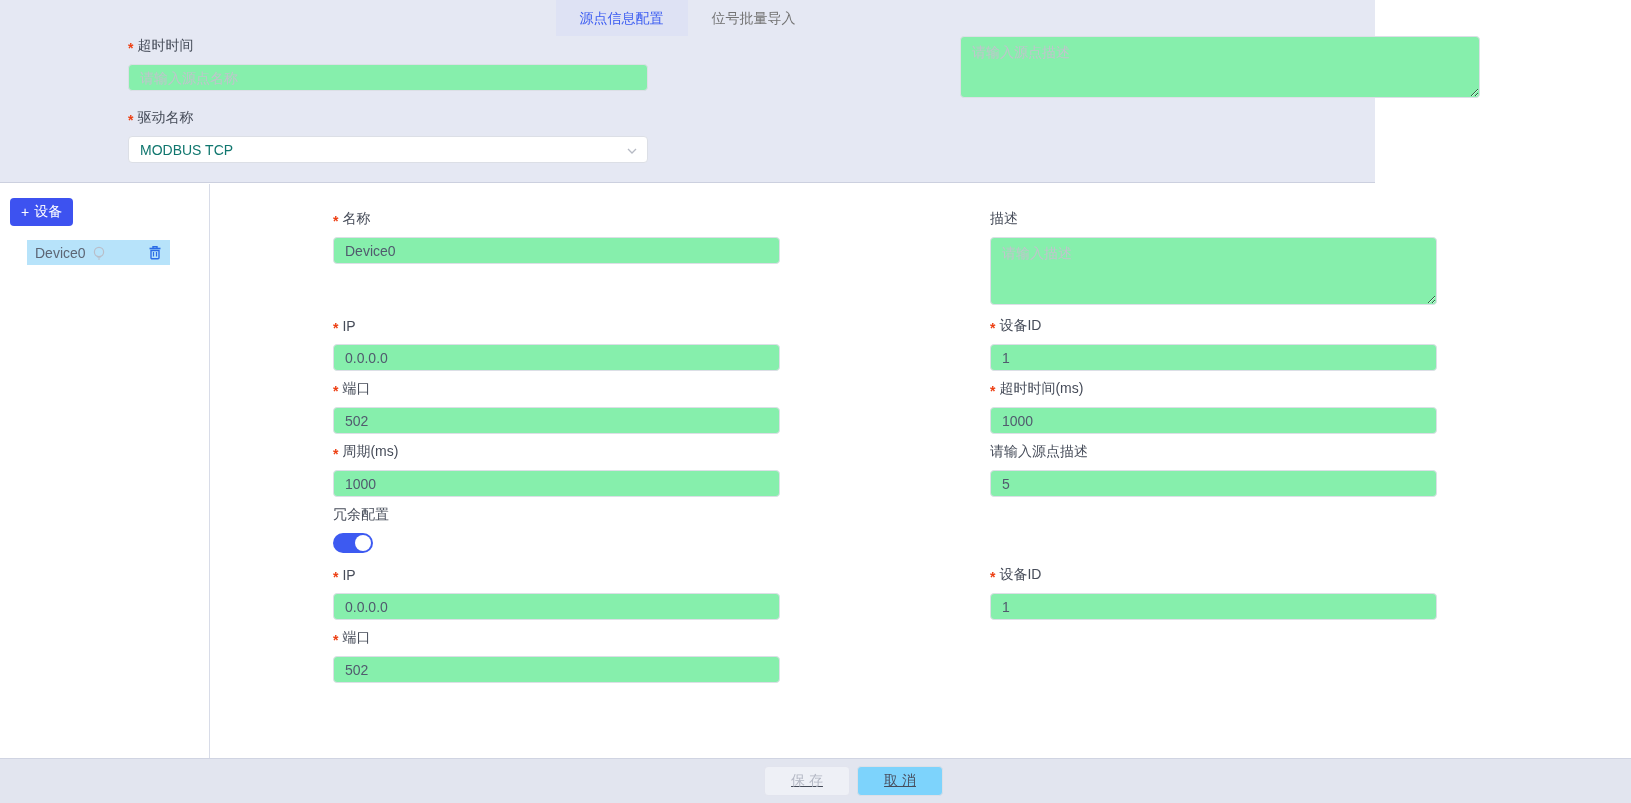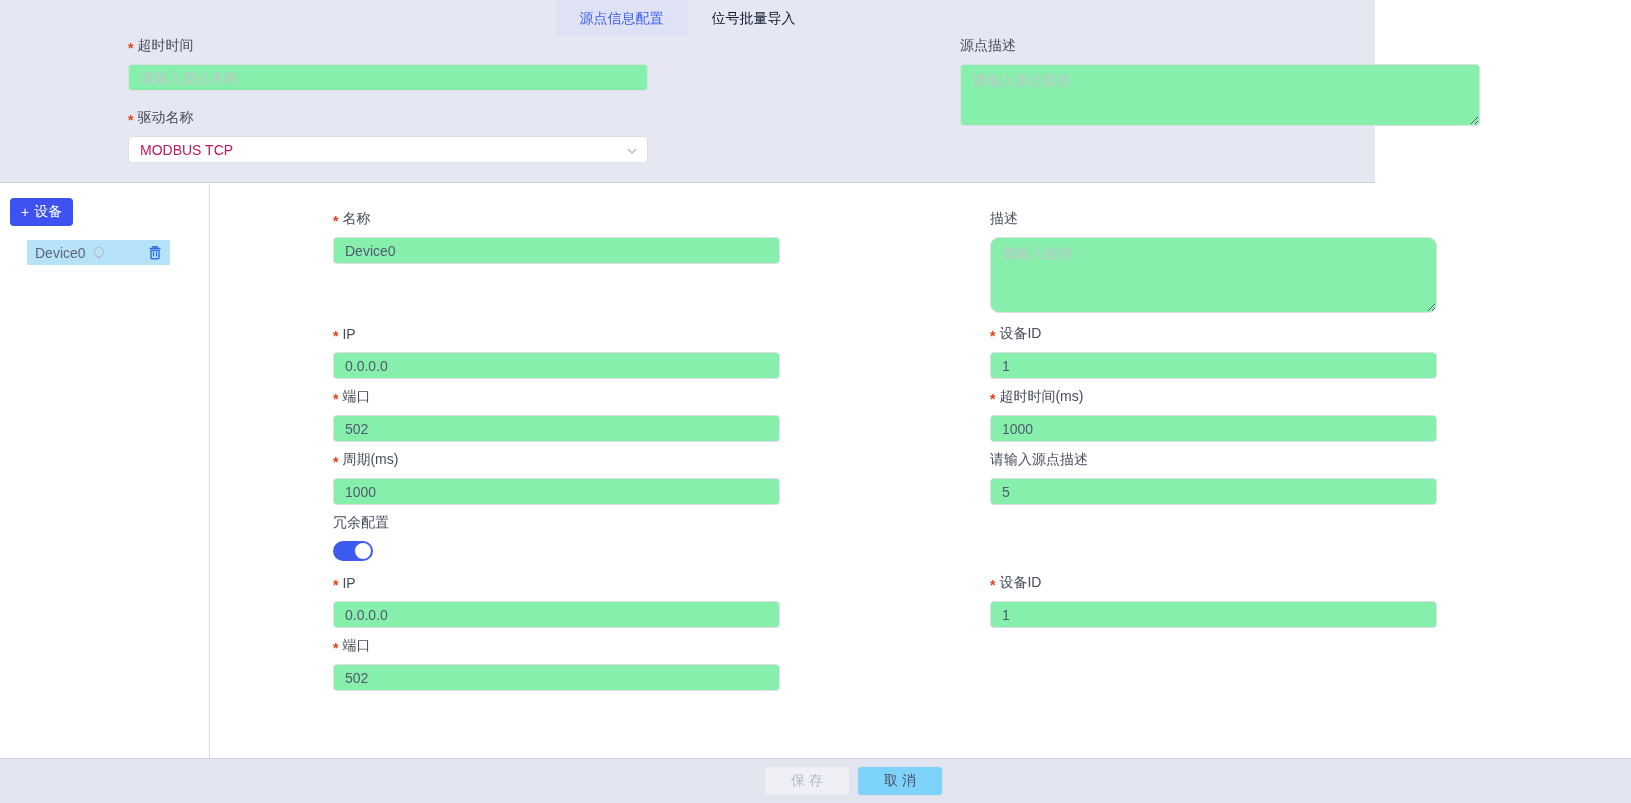--- a/index.html
+++ b/index.html
@@ -11,40 +11,40 @@
 
   
   .top-section {
     position:absolute; top:0; left:0; width:1375px; height:183px;
     background:#e5e8f3; border-bottom:1px solid #ccd0df;
   }
   .tabbar {
     height:36px; display:flex; justify-content:center; align-items:center; gap:0;
   }
   .tab {
-    height:36px; line-height:36px; padding:0 24px; cursor:pointer; color:#0f172a;
+    height:36px; line-height:36px; padding:0 24px; cursor:pointer; color:#737373;
   }
   .tab.active { color:#3a5bf1; background:#dee2f4; }
 
   .ts-col { position:absolute; top:36px; }
   .ts-col-left  { left:128px; width:520px; }
   .ts-col-right { left:960px; width:520px; }
   .field-label { display:flex; align-items:center; gap:4px; height:20px; margin-bottom:8px; color:#464c59; }
   .req { color:#ed4014; font-weight:bold; position:relative; top:2px; }
   .ipt {
     width:100%; height:27px; background:#86efac; border:1px solid #dcdfe6; border-radius:4px;
     padding:0 11px; font-size:14px; color:#515a6e; outline:none;
     font-family:"Liberation Sans","DejaVu Sans",sans-serif;
   }
   .ipt::placeholder, textarea::placeholder { color:#c0c4cc; }
   textarea.ipt { padding:6px 11px; line-height:18px; }
   .ts-col .mt { margin-top:17px; }
   .select-box {
     position:relative; width:100%; height:27px; background:#fff; border:1px solid #dcdfe6;
-    border-radius:4px; padding:0 26px 0 11px; color:#be185d; display:flex; align-items:center; cursor:pointer;
+    border-radius:4px; padding:0 26px 0 11px; color:#0f766e; display:flex; align-items:center; cursor:pointer;
   }
   .select-box .chev { position:absolute; right:9px; top:7px; color:#b6bac4; }
 
   
   .sidebar {
     position:absolute; top:184px; left:0; width:210px; height:574px;
     background:#ffffff; border-right:1px solid #d8dce8;
   }
   .add-device-btn {
     margin:14px 0 0 10px; height:28px; min-width:60px; padding:0 11px;
@@ -62,39 +62,39 @@
 
   
   .main-panel {
     position:absolute; top:184px; left:211px; width:1420px; height:574px; background:#fff; overflow:hidden;
   }
   .form-grid {
     display:grid; grid-template-columns:447px 447px; column-gap:210px; row-gap:8px;
     padding:25px 0 0 122px;
   }
   .cell {}
-  textarea.desc-area { width:100%; height:76px; resize:both;border-radius:9px; }
+  textarea.desc-area { width:100%; height:68px; resize:both; }
   .empty-cell {}
 
   
   .switch {
     width:40px; height:20px; border-radius:10px; background:#3d5af1; position:relative; cursor:pointer;
     margin-bottom:4px;
   }
   .switch .knob {
     position:absolute; top:2px; right:2px; width:16px; height:16px; border-radius:50%; background:#fff;
   }
 
   
   .footer {
     position:absolute; left:0; bottom:0; width:1631px; height:45px;
     background:#e2e5ef; border-top:1px solid #d0d4e2;
     display:flex; align-items:center; justify-content:center; gap:9px;
   }
-  .footer-inner { display:flex; gap:7px; transform:translateX(38px); }
+  .footer-inner { display:flex; gap:7px; transform:translateX(38px);text-decoration:underline; }
   .btn {
     height:30px; min-width:86px; padding:0 16px; border-radius:4px; font-size:14px; cursor:pointer;
     font-family:"Liberation Sans","DejaVu Sans",sans-serif;
   }
   .btn-save { background:#eef0f6; border:1px solid #e2e4ee; color:#b4b8c4; }
   .btn-cancel { background:#7dd3fc; border:1px solid #dcdfe6; color:#495060; }
 </style>
 </head>
 <body>
 
@@ -118,23 +118,20 @@
       <span>MODBUS TCP</span>
       <span class="chev">
         <svg width="12" height="12" viewBox="0 0 12 12">
             <path d="M2 4 L6 8 L10 4" fill="none" stroke="#b6bac4" stroke-width="1.3"></path>
           </svg>
       </span>
     </div>
   </div>
 
   <div class="ts-col ts-col-right">
-    <div class="field-label">
-      <span>源点描述</span>
-    </div>
     <textarea class="ipt" style="width: 520px; height: 62px;" placeholder="请输入源点描述"></textarea>
   </div>
 </div>
 
 <div class="sidebar">
   <button class="add-device-btn">
     <span>+</span>
     <span>设备</span>
   </button>
 

